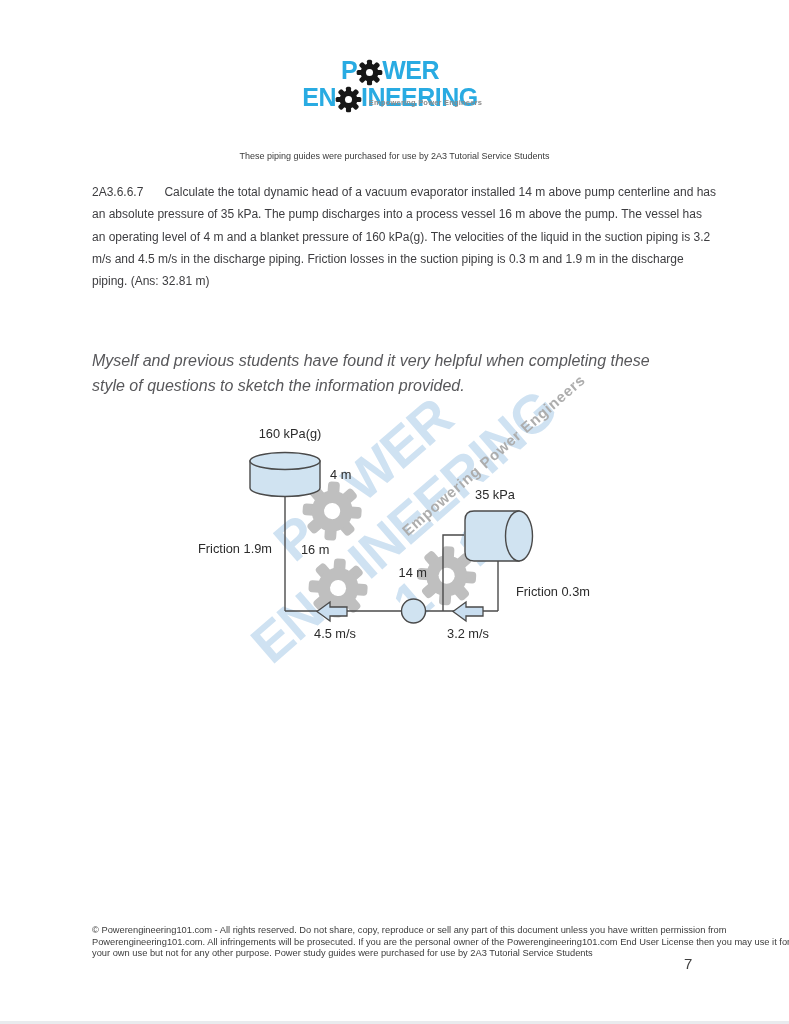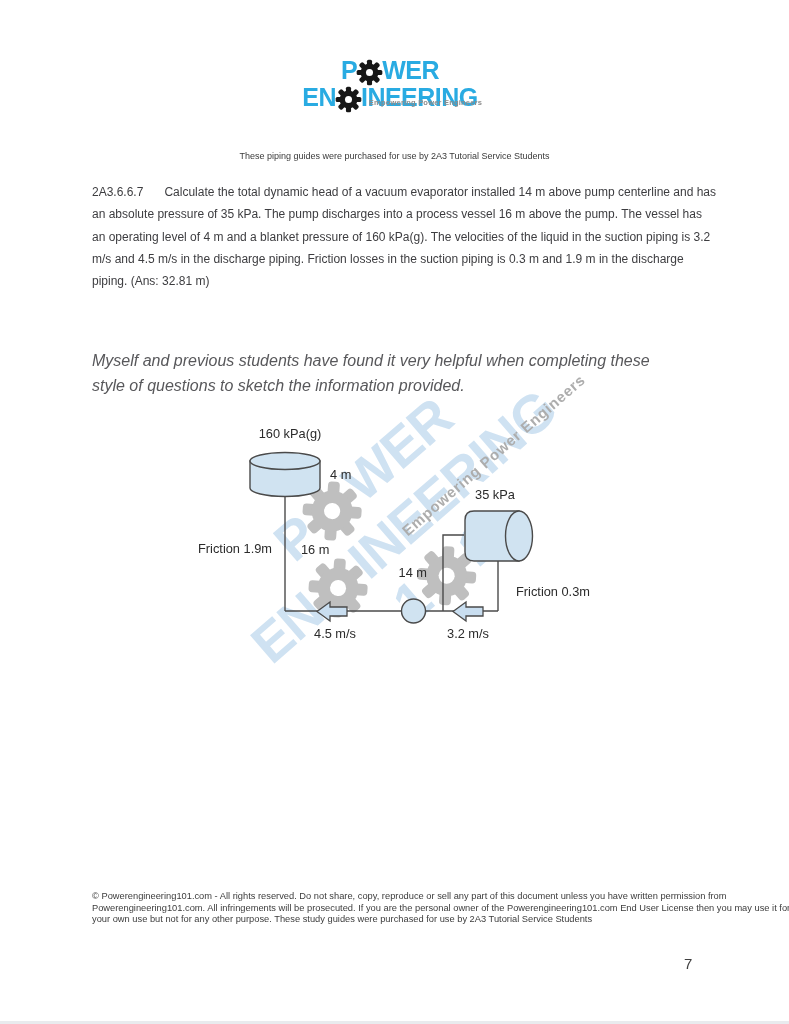--- a/index.html
+++ b/index.html
@@ -36,21 +36,21 @@
            letter-spacing:-1px;white-space:nowrap;}
   .gear-lg{width:62px;height:62px;vertical-align:-16px;margin:0 -3px;}
   .wm-tagline{position:absolute;right:12px;top:86px;font-size:15px;font-weight:bold;
               color:#adadad;letter-spacing:0.8px;white-space:nowrap;}
 
   
   .diagram{left:180px;top:410px;}
   .dlabel{font-family:"Liberation Sans",sans-serif;font-size:12.8px;fill:#2b2b2b;}
 
   
-  .footer{left:92px;top:891px;font-size:9.3px;line-height:11.6px;color:#3c3c3c;}
+  .footer{left:92px;top:925px;font-size:9.3px;line-height:11.6px;color:#3c3c3c;}
   .fline{white-space:nowrap;}
   .pagenum{left:684px;top:955px;font-size:15px;color:#3f3f3f;}
   .bottom-strip{position:absolute;left:0;right:0;bottom:0;height:3px;background:#e9ebee;z-index:4;}
 </style>
 </head>
 <body>
 
 <svg width="0" height="0" style="position:absolute" aria-hidden="true">
   <defs>
     <g id="gearshape">
@@ -118,17 +118,17 @@
   <text class="dlabel" x="427" y="577" text-anchor="end">14 m</text>
   <text class="dlabel" x="495" y="499" text-anchor="middle">35 kPa</text>
   <text class="dlabel" x="516" y="596" text-anchor="start">Friction 0.3m</text>
   <text class="dlabel" x="335" y="638" text-anchor="middle">4.5 m/s</text>
   <text class="dlabel" x="468" y="638" text-anchor="middle">3.2 m/s</text>
 </svg>
 
 <div class="layer-text footer">
   <div class="fline">© Powerengineering101.com - All rights reserved.  Do not share, copy, reproduce or sell any part of this document unless you have written permission from</div>
   <div class="fline">Powerengineering101.com.  All infringements will be prosecuted.  If you are the personal owner of the Powerengineering101.com  End User License then you may use it for</div>
-  <div class="fline">your own use but not for any other purpose. These study guides were purchased for use by 2A3 Tutorial Service Students</div>
+  <div class="fline">your own use but not for any other purpose. Power study guides were purchased for use by 2A3 Tutorial Service Students</div>
 </div>
 
 <div class="layer-text pagenum">7</div>
 <div class="bottom-strip"></div>
 
 </body></html>

